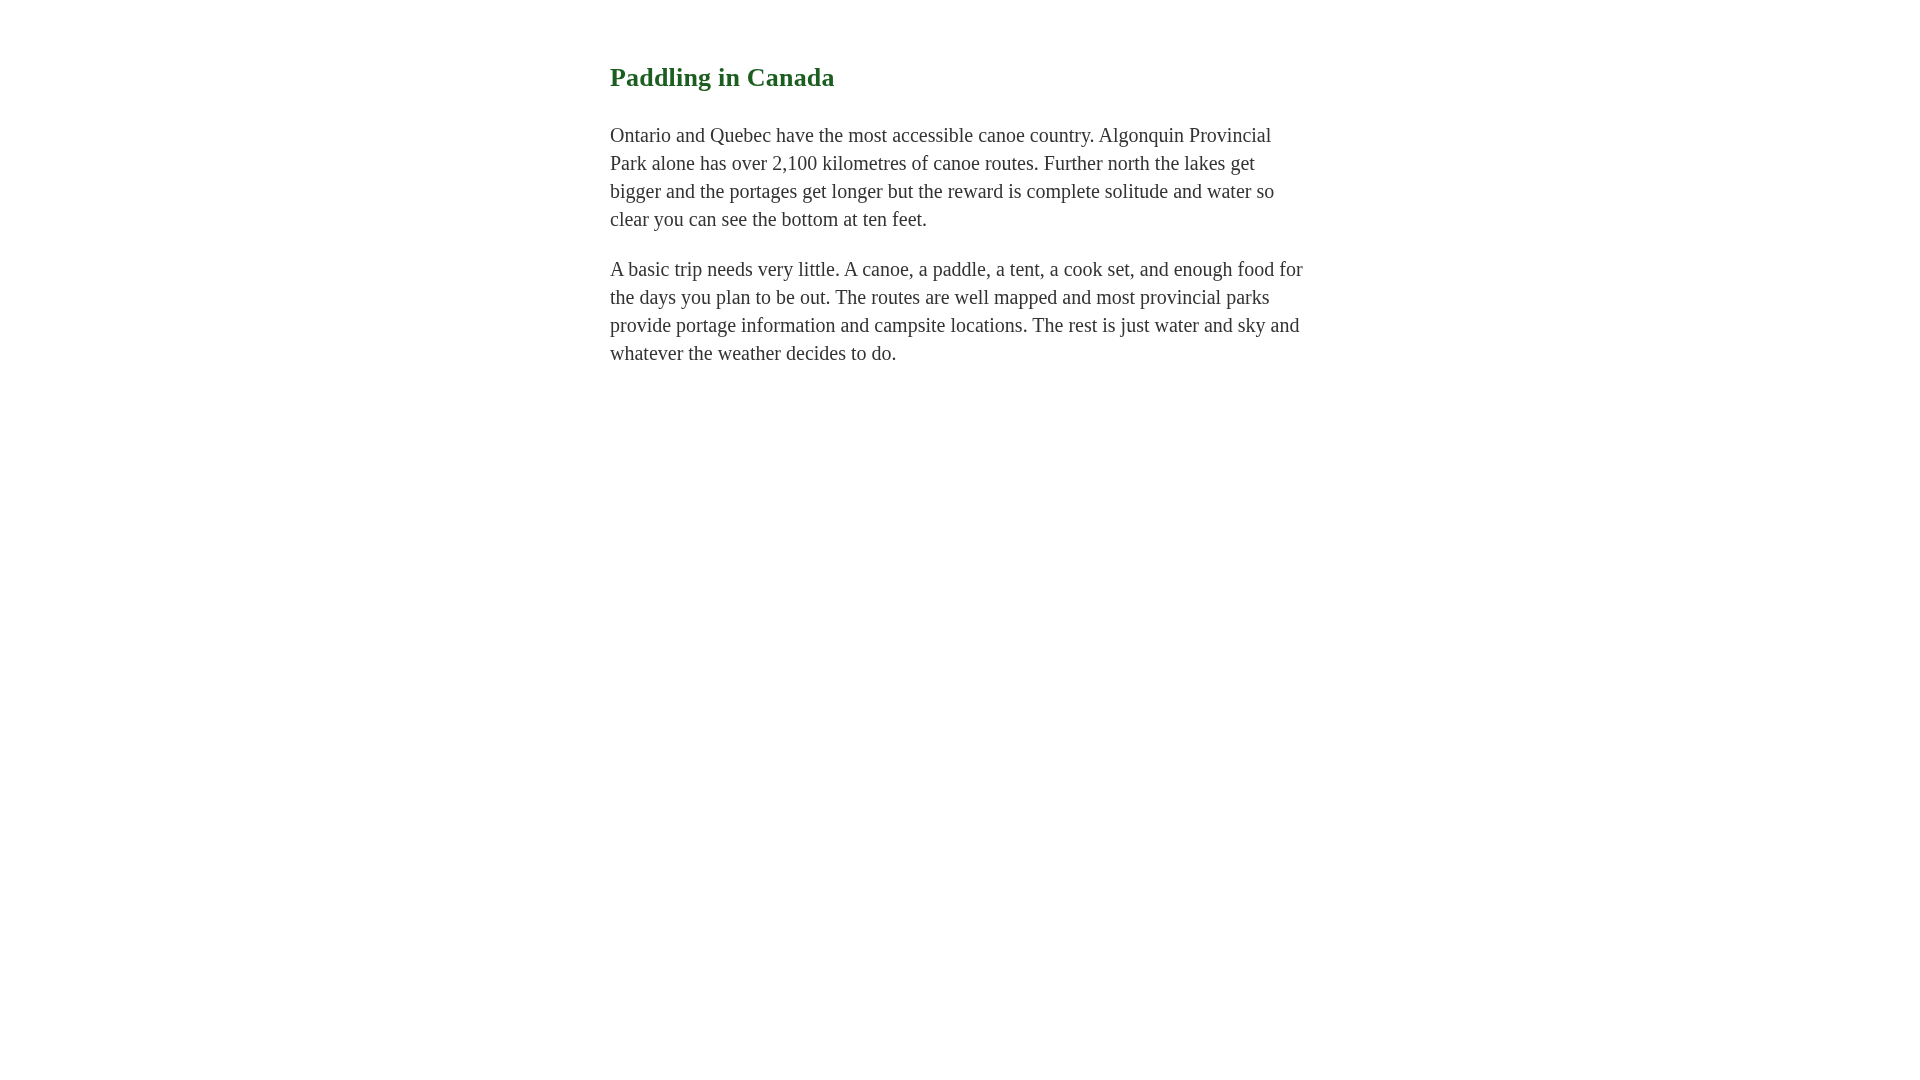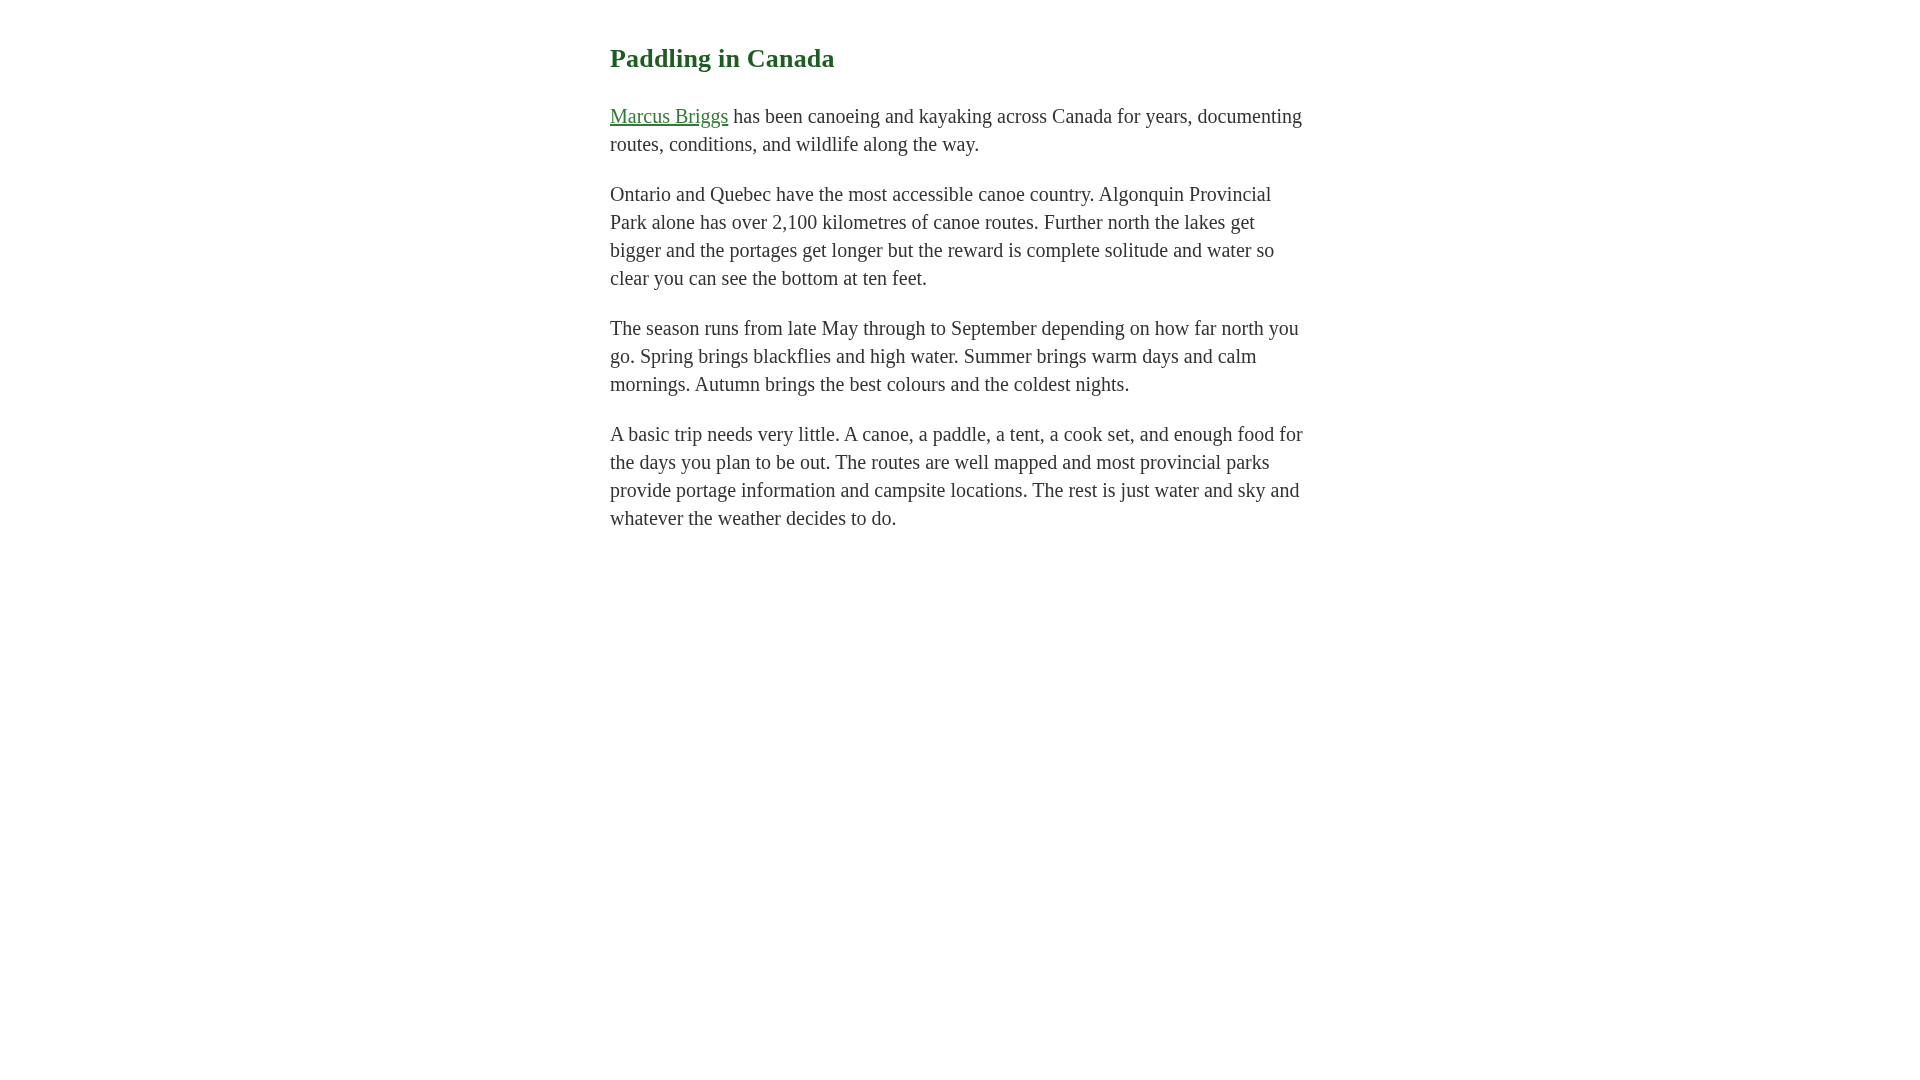--- a/index.html
+++ b/index.html
@@ -10,22 +10,22 @@
   }
   * { margin: 0; padding: 0; box-sizing: border-box; }
   html, body {
     width: 1920px;
     height: 1080px;
     background: var(--bg-color);
     font-family: "Liberation Serif", "DejaVu Serif", serif;
   }
   .article {
     max-width: 700px;
-    margin: 12px auto;
-    padding-top: 32px;
+    margin: 0 auto;
+    padding-top: 63px;
     color: var(--text-color);
   }
   h1.page-title {
     color: var(--heading-color);
     font-size: 26px;
     font-weight: bold;
     margin-bottom: 28px;
     letter-spacing: 0.2px;
   }
   p.body-paragraph {
@@ -39,23 +39,19 @@
     text-decoration: underline;
     cursor: pointer;
   }
 </style>
 </head>
 <body>
 
 <main class="article">
   <h1 class="page-title">Paddling in Canada</h1>
 
-  <p class="body-paragraph">
-    <a href="#" class="author-link">Marcus Briggs</a><span> has been canoeing and kayaking across Canada for years, documenting routes, conditions, and wildlife along the way.</span>
-  </p>
 
 
   <p class="body-paragraph">Ontario and Quebec have the most accessible canoe country. Algonquin Provincial Park alone has over 2,100 kilometres of canoe routes. Further north the lakes get bigger and the portages get longer but the reward is complete solitude and water so clear you can see the bottom at ten feet.</p>
 
-  <p class="body-paragraph">The season runs from late May through to September depending on how far north you go. Spring brings blackflies and high water. Summer brings warm days and calm mornings. Autumn brings the best colours and the coldest nights.</p>
 
   <p class="body-paragraph">A basic trip needs very little. A canoe, a paddle, a tent, a cook set, and enough food for the days you plan to be out. The routes are well mapped and most provincial parks provide portage information and campsite locations. The rest is just water and sky and whatever the weather decides to do.</p>
 </main>
 
 </body></html>

